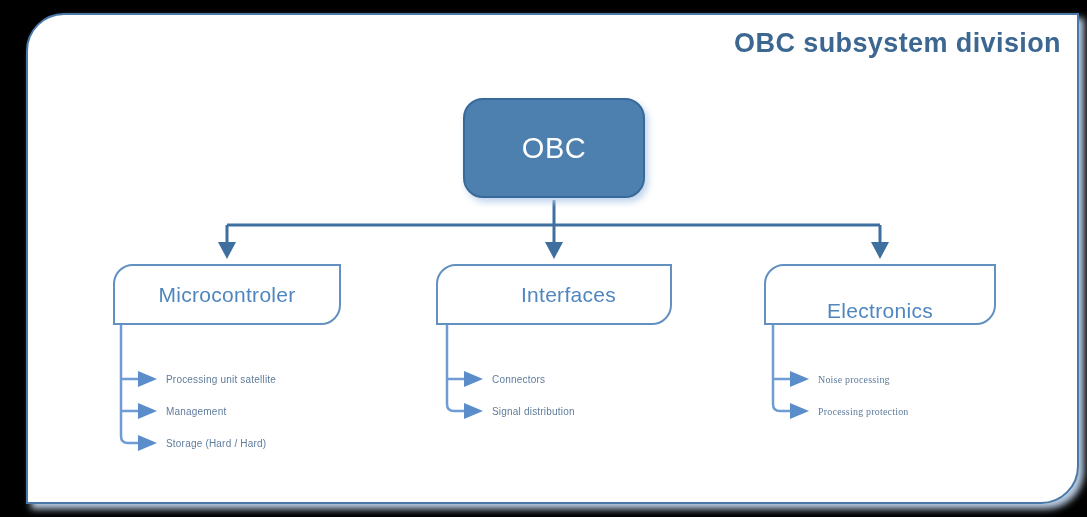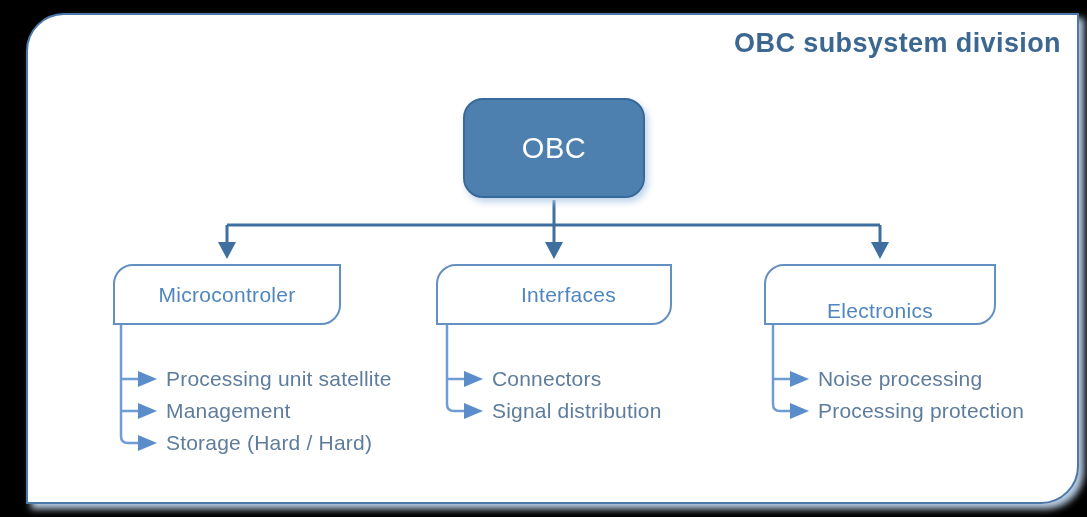--- a/index.html
+++ b/index.html
@@ -65,28 +65,28 @@
     color: #4f86bf;
     font-size: 21px;
     letter-spacing: 0.3px;
   }
   .b1 { left: 113px; width: 228px; }
   .b2 { left: 436px; width: 236px; padding-left: 29px; }
   .b3 { left: 764px; width: 232px; align-items: flex-end; }
   .leaf {
     position: absolute;
     transform: translateY(-50%);
-    font-size: 21px;
+    font-size: 10px;
     color: #5e7c9c;
     letter-spacing: 0.2px;
     white-space: nowrap;
   }
   .l-x1 { left: 166px; }
   .l-x2 { left: 492px; }
-  .l-x3 { left: 818px; }
+  .l-x3 { left: 818px; font-family: Liberation Serif, serif; }
   .l-y1 { top: 379px; }
   .l-y2 { top: 411px; }
   .l-y3 { top: 443px; }
 </style>
 </head>
 <body>
 
 <div class="canvas">
 
   <div class="frame"></div>

